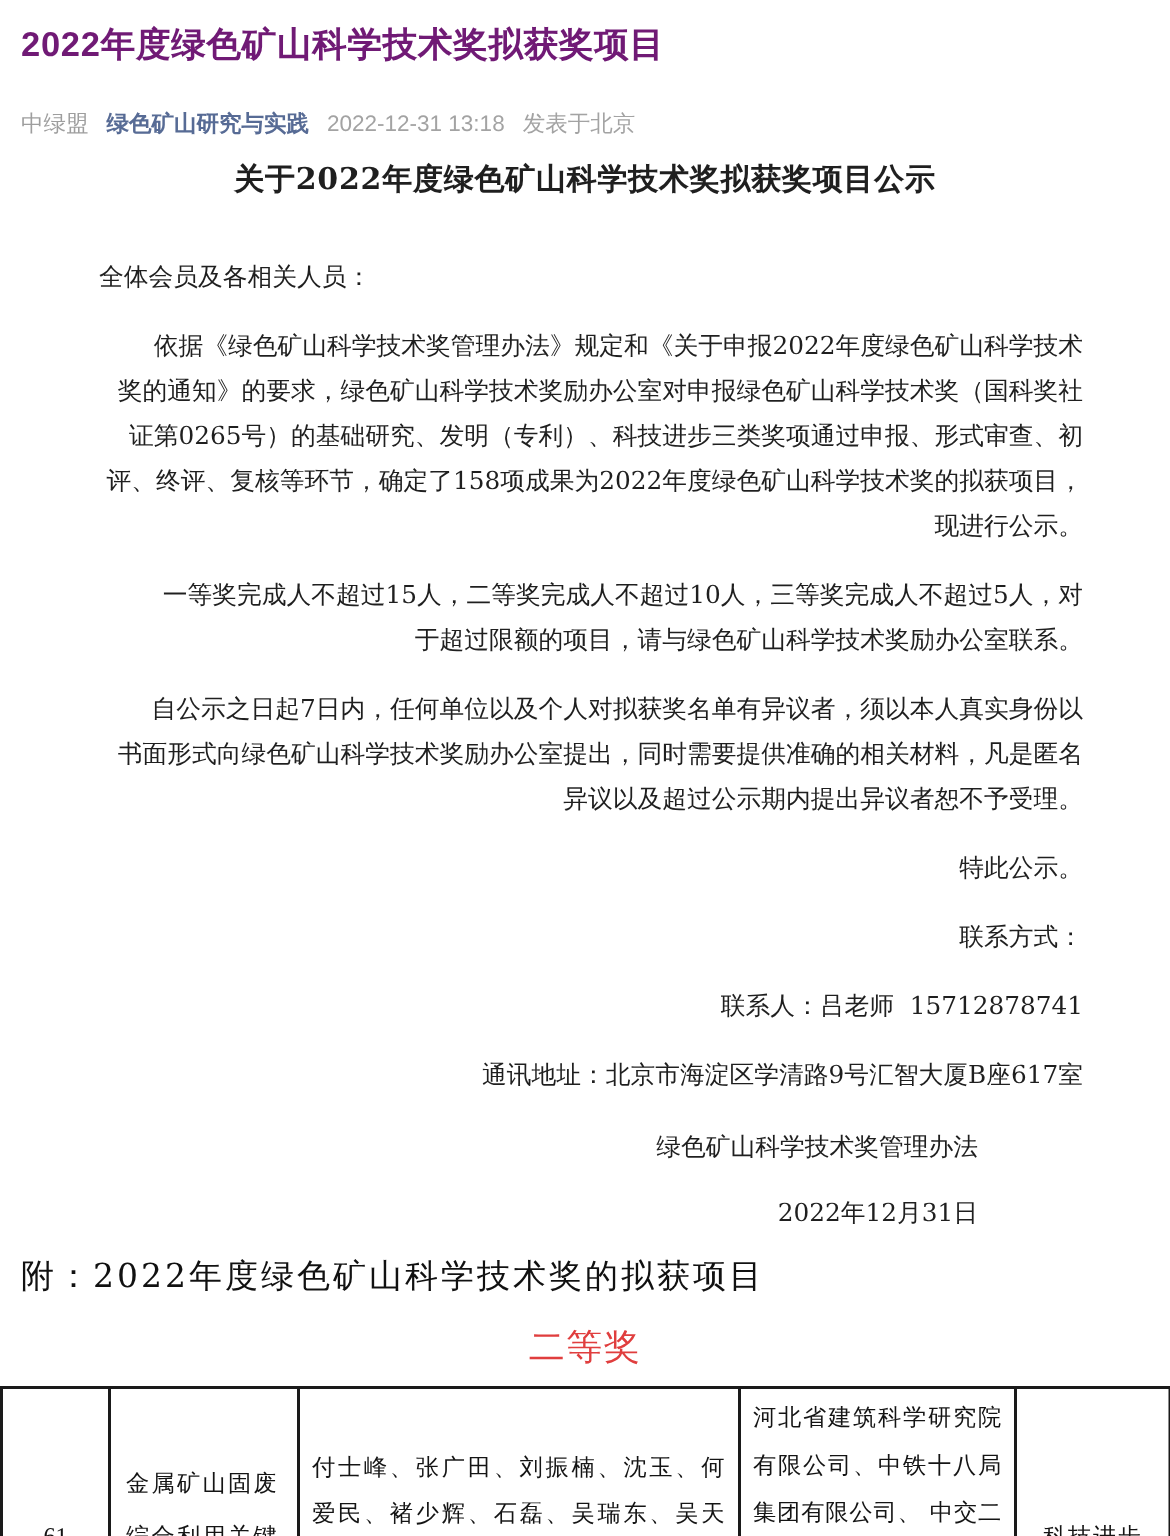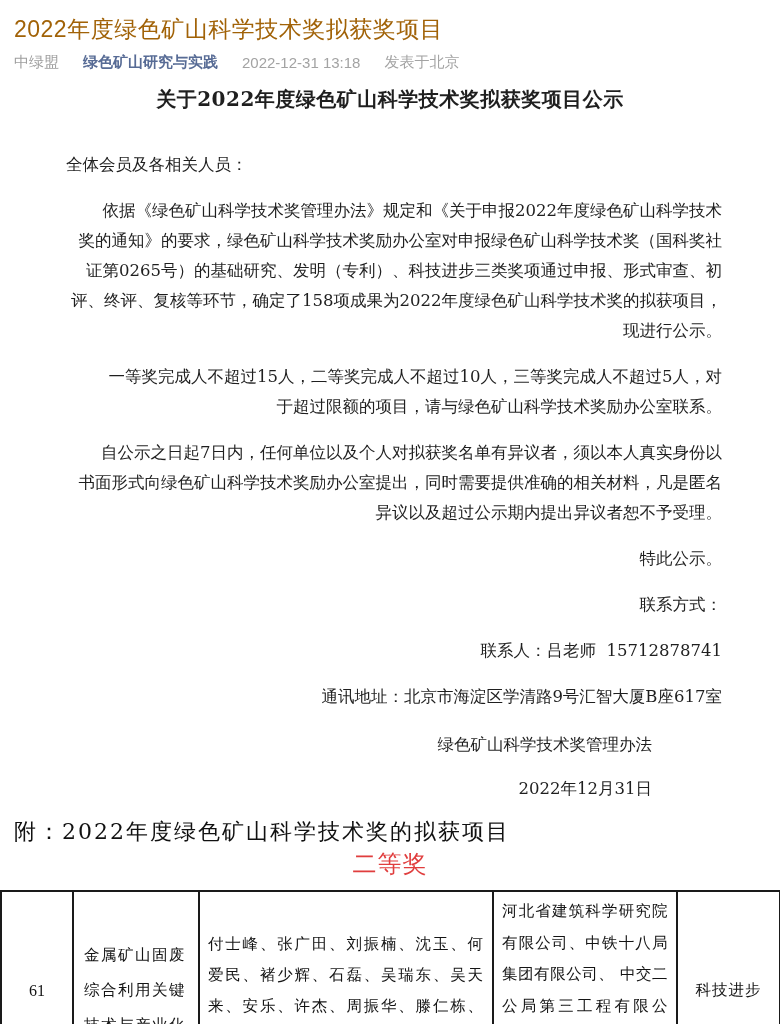--- a/index.html
+++ b/index.html
@@ -4,24 +4,24 @@
 <style>
   * { box-sizing: border-box; }
   html, body { margin: 0; padding: 0; }
   body {
     width: 780px; height: 1024px; background: #ffffff; overflow: hidden;
     font-family: "Liberation Sans", sans-serif; color: #1c1c1c;
   }
   
   .article-header { padding: 14px 16px 0 14px; }
   .article-title {
-    font-size: 23px; line-height: 31px; font-weight: normal; color: #a16207;
-    margin: 0 0 8px 0; letter-spacing: 0.5px;
+    font-size: 23px; line-height: 31px; font-weight: bold; color: #701a75;
+    margin: 0 0 28px 0; letter-spacing: 0.5px;
   }
-  .meta-row { display: flex; align-items: center; gap: 24px; font-size: 15px; }
+  .meta-row { display: flex; align-items: center; gap: 12px; font-size: 15px; }
   .meta-author { color: #9e9e9e; }
   .meta-account { color: #576b95; font-weight: 700; cursor: pointer; }
   .meta-time, .meta-location { color: #a3a3a3; }
   
   .doc { font-family: "DejaVu Serif", "Liberation Serif", serif; color: #1f1f1f; }
   .doc-heading {
     text-align: center; font-weight: bold; font-size: 20px;
     margin: 14px 30px 0 30px; line-height: 26px; letter-spacing: 0.5px;
   }
   .doc-body { padding: 22px 58px 0 66px; font-size: 16.5px; line-height: 30px; }
@@ -32,21 +32,21 @@
   .sig-office { margin-top: 18px !important; }
   .sig-date { margin-top: 14px !important; }
   
   .attachment-heading {
     font-family: "DejaVu Serif", "Liberation Serif", serif;
     font-size: 22px; line-height: 32px; color: #111;
     margin: 12px 0 0 14px; letter-spacing: 2px;
   }
   .award-level {
     text-align: center; font-family: "DejaVu Serif", "Liberation Serif", serif;
-    font-size: 24px; line-height: 32px; color: #e03e3e; 
+    font-size: 24px; line-height: 32px; color: #e03e3e; margin-top: 14px;
     letter-spacing: 1px;
   }
   
   .award-table {
     width: 779px; margin: 10px 0 0 0; border-collapse: collapse; table-layout: fixed;
     font-family: "DejaVu Serif", "Liberation Serif", serif; color: #141414;
   }
   .award-table td {
     border: 2px solid #1a1a1a; vertical-align: middle;
     font-size: 15.5px; height: 192px; padding: 4px 8px;

